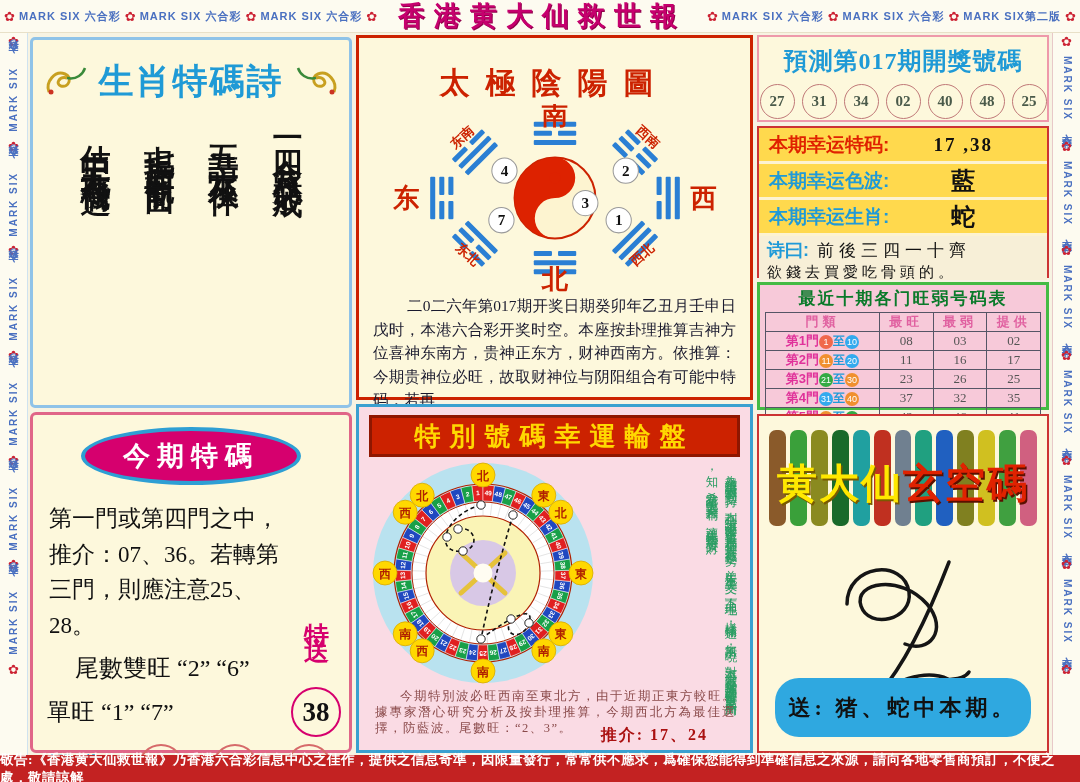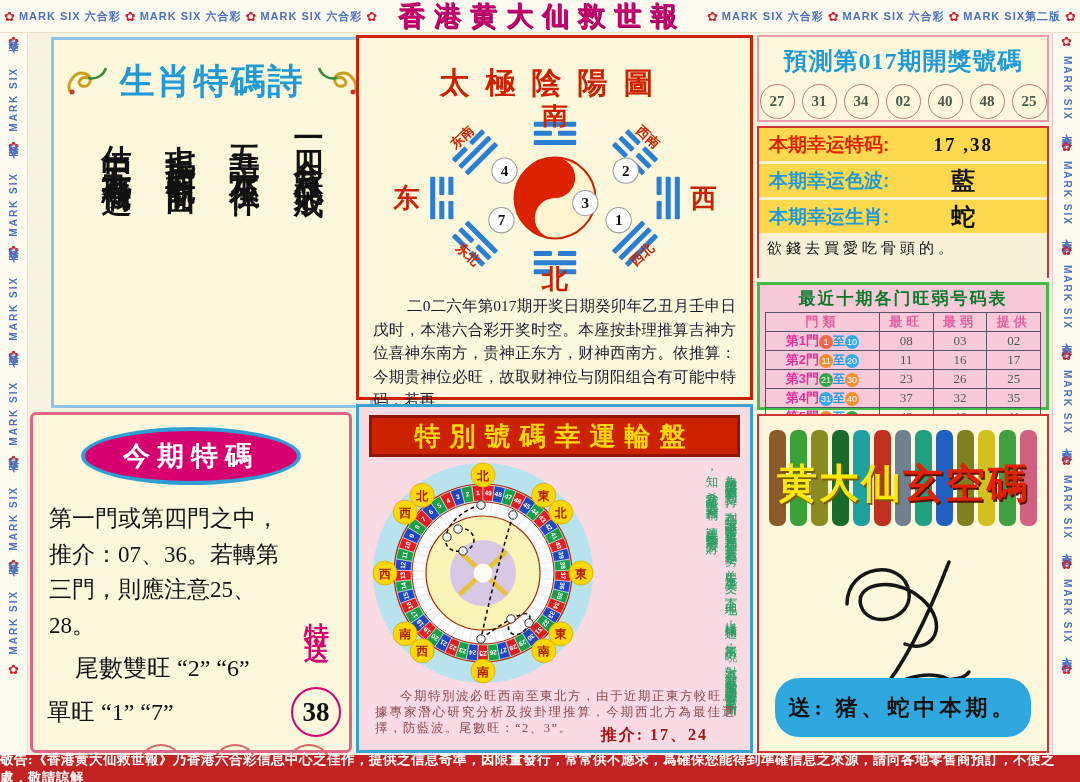--- a/index.html
+++ b/index.html
@@ -24,21 +24,21 @@
   .edge-text{writing-mode:vertical-rl;color:#4a70c0;font-family:"Liberation Sans",sans-serif;
      font-weight:bold;font-size:10px;letter-spacing:2px;}
   .edge-text.flip{transform:rotate(180deg);}
 
   
   #footer{position:absolute;left:0;right:0;bottom:0;height:27px;background:#c32222;color:#fff;
     display:flex;align-items:center;justify-content:center;font-weight:bold;font-size:13.5px;letter-spacing:0.5px;}
 
   
   .panel{position:absolute;box-sizing:border-box;}
-  #panel-poem{left:30px;top:37px;width:322px;height:371px;background:#fdf8dc;border:3px solid #8fc3e8;border-radius:0;margin-left:21px;}
+  #panel-poem{left:30px;top:37px;width:322px;height:371px;background:#fdf8dc;border:3px solid #8fc3e8;border-radius:5px;}
   #panel-special{left:30px;top:412px;width:322px;height:341px;background:#fdf8dc;border:3px solid #e06688;border-radius:6px;}
   #panel-taiji{left:356px;top:35px;width:397px;height:365px;background:#fdf8dc;border:3px solid #cc2200;}
   #panel-wheel{left:356px;top:404px;width:397px;height:349px;background:#fadbe4;border:3px solid #3aa0d0;}
   #panel-pred{left:757px;top:35px;width:292px;height:87px;background:#fdf8dc;border:2px solid #ee99aa;}
   #panel-lucky{left:757px;top:126px;width:292px;height:152px;background:#ffd94d;border:2px solid #cc3333;}
   #panel-table{left:757px;top:282px;width:292px;height:128px;background:#f7c9d9;border:3px solid #44bb44;}
   #panel-mystic{left:757px;top:414px;width:292px;height:339px;background:#fdf8dc;border:2px solid #cc3333;}
 
   
   .poem-title-row{display:flex;justify-content:center;align-items:center;gap:10px;margin-top:18px;}
@@ -517,20 +517,24 @@
   </div>
   <div class="lucky-row">
     <span class="lucky-label blue">本期幸运色波:</span>
     <span class="lucky-value">藍</span>
   </div>
   <div class="lucky-row">
     <span class="lucky-label blue">本期幸运生肖:</span>
     <span class="lucky-value">蛇</span>
   </div>
   <div id="lucky-poem">
+    <div id="lucky-poem-line1">
+      <span id="poem-label">诗曰:</span>
+      <span id="poem-value">前後三四一十齊</span>
+    </div>
     <div id="lucky-poem-line2">欲錢去買愛吃骨頭的。</div>
   </div>
 </div>
 
 <div class="panel" id="panel-table">
   <div id="table-title">最近十期各门旺弱号码表</div>
   <table id="hot-table">
     <thead>
         <tr id="hot-thead-row">
           <th>門類</th>

